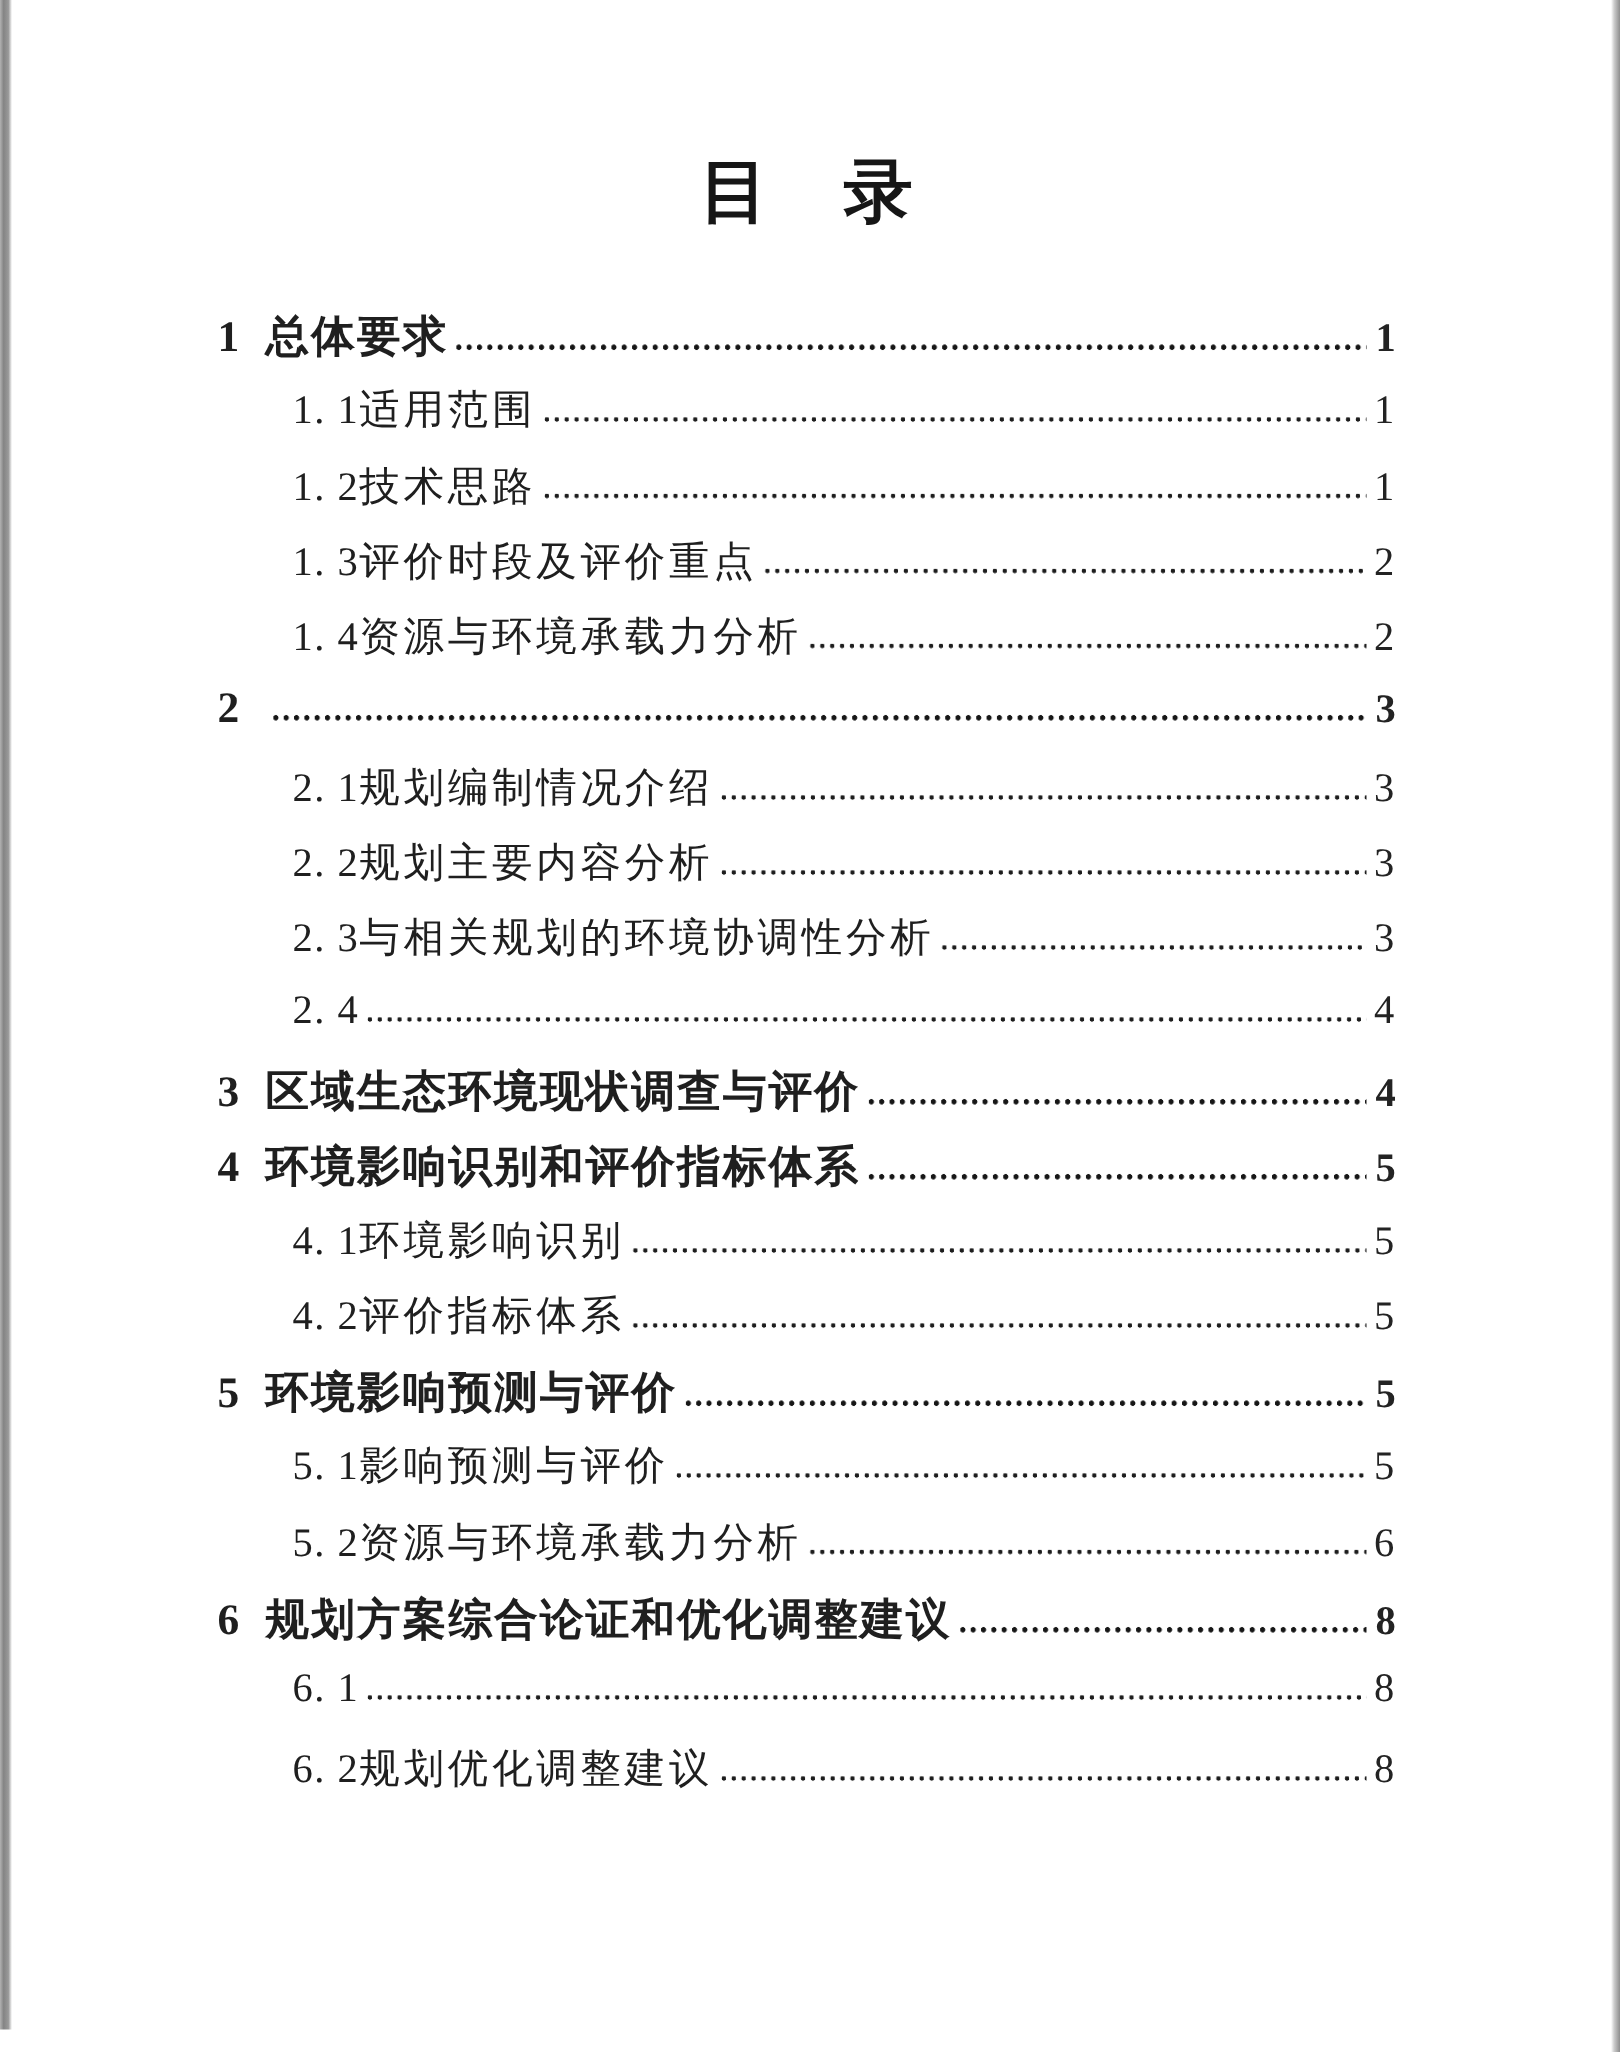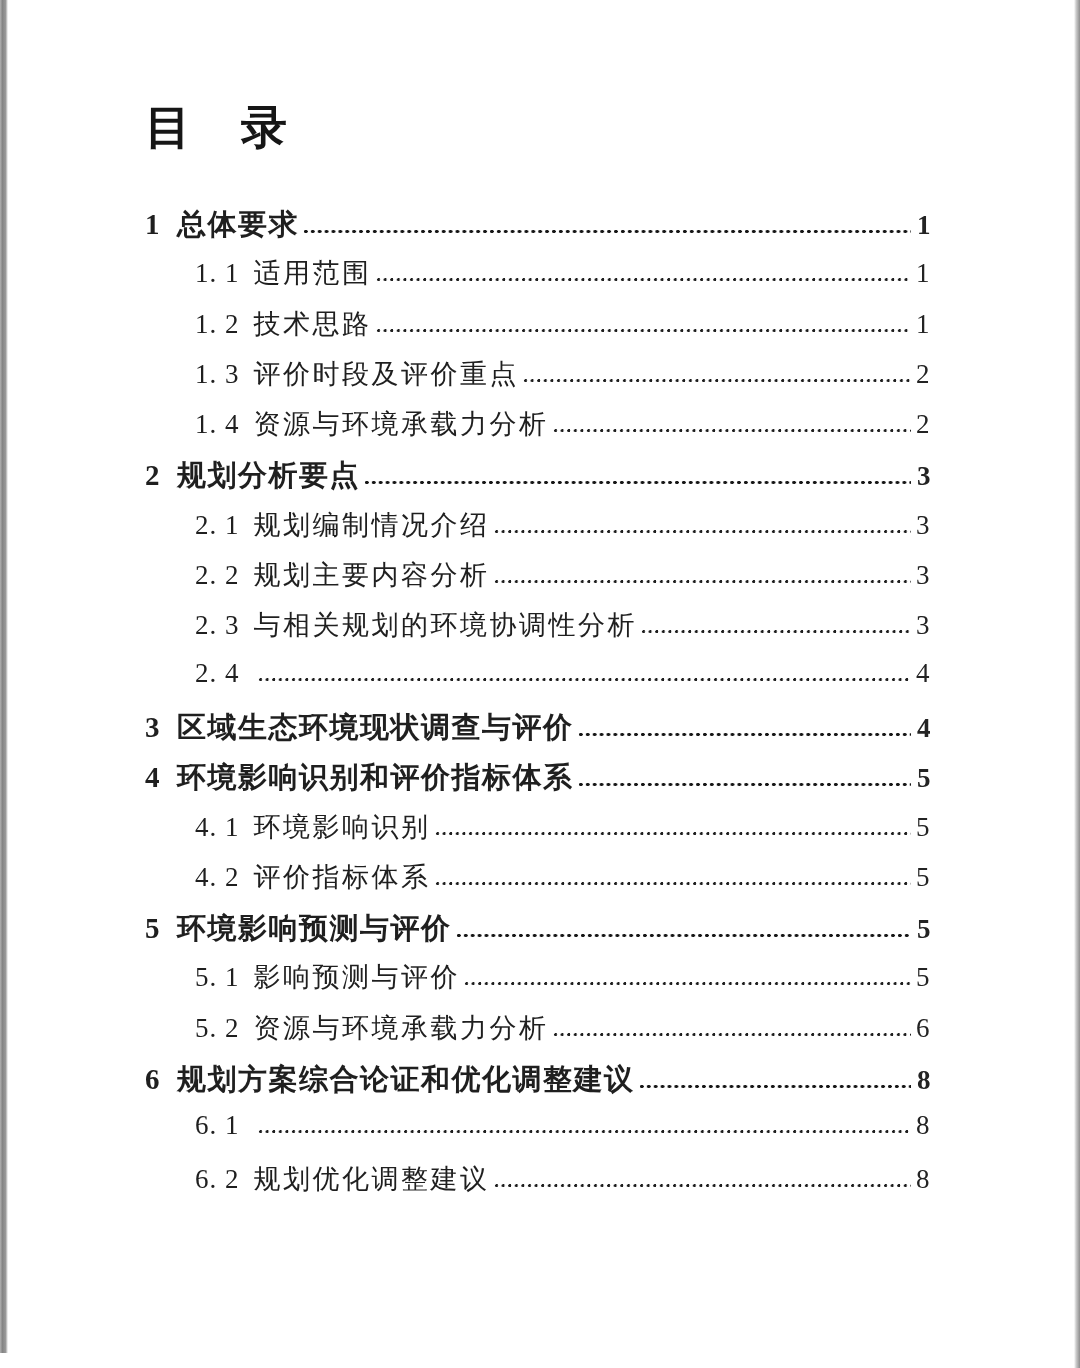--- a/index.html
+++ b/index.html
@@ -31,20 +31,21 @@
     background: linear-gradient(to right, #ffffff 0%, #cccccc 35%, #8d8d8d 100%);
   }
   .content {
     position: absolute;
     left: 145px;
     top: 0;
     width: 787px; 
   }
   .doc-title {
     margin-top: 96px;
+    text-align: center;
     font-size: 46px;
     line-height: 64px;
     font-weight: bold;
     color: #161616;
     letter-spacing: 2px;
   }
   .toc {
     margin-top: 45px;
   }
   .toc-row {
@@ -86,21 +87,21 @@
     background-image: radial-gradient(circle at 2.9px 2.5px, #161616 1.6px, rgba(0,0,0,0) 1.95px);
     background-size: 6.9px 5px;
   }
   .toc-row.lvl1 .pagenum { font-weight: bold; }
   .toc-row.lvl2 {
     font-weight: normal;
     font-size: 27px;
     letter-spacing: 2.5px;
     padding-left: 50px;
   }
-  .toc-row.lvl2 .num { margin-right: 14px; letter-spacing: 1px; }
+  .toc-row.lvl2 .num { letter-spacing: 1px; }
 </style>
 </head>
 <body>
 
 <div class="viewport">
   <div class="edge-left"></div>
   <div class="edge-right"></div>
 
   <div class="content">
     <div class="doc-title">目　录</div>
@@ -131,21 +132,20 @@
     <span class="pagenum">2</span>
   </div>
         <div class="toc-row lvl2">
     <span class="num">1. 4</span>
     <span class="label">资源与环境承载力分析</span>
     <span class="leader"></span>
     <span class="pagenum">2</span>
   </div>
         <div class="toc-row lvl1">
     <span class="num">2</span>
-    <span class="label">规划分析要点</span>
     <span class="leader"></span>
     <span class="pagenum">3</span>
   </div>
         <div class="toc-row lvl2">
     <span class="num">2. 1</span>
     <span class="label">规划编制情况介绍</span>
     <span class="leader"></span>
     <span class="pagenum">3</span>
   </div>
         <div class="toc-row lvl2">

